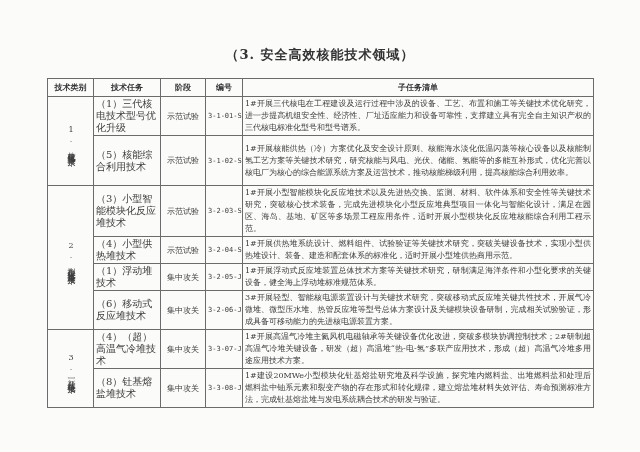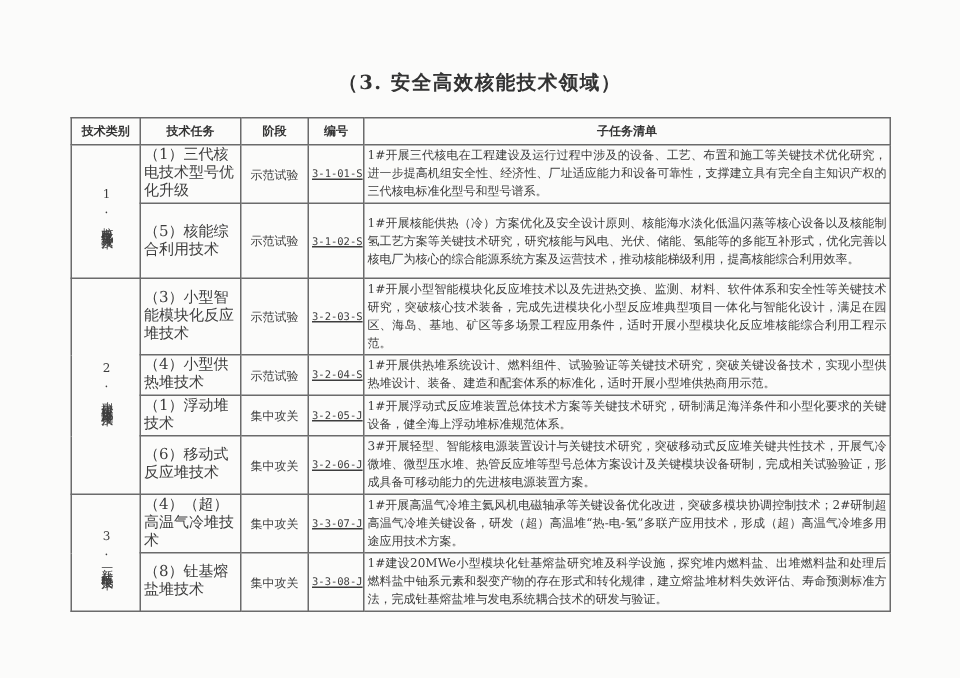--- a/index.html
+++ b/index.html
@@ -47,21 +47,21 @@
   td.task{
     font-size:10px;line-height:12px;text-align:left;
     padding:2px 3px;color:#3d3d3d;
   }
   td.stage{
     font-size:8px;text-align:center;color:#3d3d3d;white-space:nowrap;
   }
   td.code{
     font-size:7px;text-align:center;color:#3d3d3d;
     font-family:"DejaVu Sans Mono","Liberation Mono",monospace;
-    letter-spacing:0px;white-space:nowrap;text-decoration:underline;
+    letter-spacing:0px;white-space:nowrap;
   }
   td.sub{
     font-size:8px;line-height:12px;text-align:justify;
     vertical-align:middle;padding:2px 3px;color:#3d3d3d;
   }
   tbody tr:nth-child(1){height:38px;}
   tbody tr:nth-child(2){height:50px;}
   tbody tr:nth-child(3){height:50px;}
   tbody tr:nth-child(4){height:26px;}
   tbody tr:nth-child(5){height:26px;}

